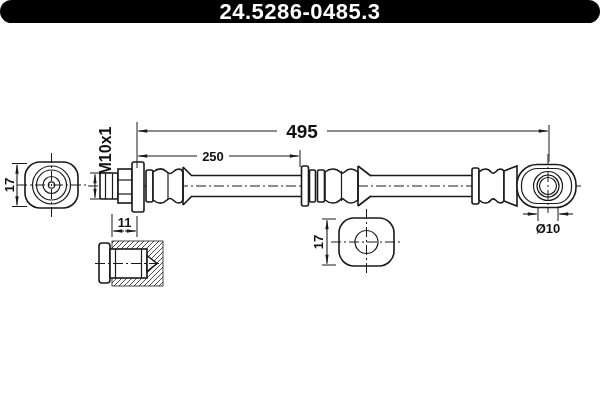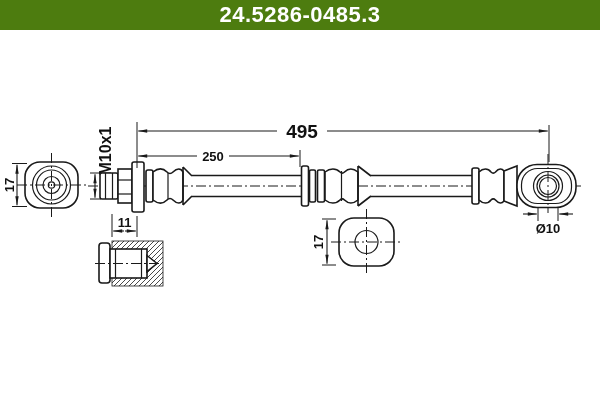--- a/index.html
+++ b/index.html
@@ -1,19 +1,19 @@
 <!DOCTYPE html>
 <html><head>
 <meta charset="utf-8">
 <style>
   html,body{margin:0;padding:0;background:#fff;}
   #page{position:relative;width:600px;height:400px;background:#fff;overflow:hidden;
         font-family:"Liberation Sans",sans-serif;}
-  #header{position:absolute;top:0;left:0;width:600px;height:30px;background:#4d7c0f;
-          display:flex;align-items:center;justify-content:center;gap:38px;}
+  #header{position:absolute;top:0;left:0;width:600px;height:23px;background:#000000;
+          display:flex;align-items:center;justify-content:center;gap:38px;border-radius:16px;}
   #header span{color:#fff;font-weight:bold;font-size:22px;letter-spacing:0.5px;
                font-family:"Liberation Sans",sans-serif;}
   #drawing{position:absolute;top:0;left:0;}
   .ol   {stroke:#1a1a1a;stroke-width:1.6;fill:none;}
   .olw  {stroke:#1a1a1a;stroke-width:1.6;fill:#fff;}
   .inl  {stroke:#1a1a1a;stroke-width:1.2;fill:none;}
   .dim  {stroke:#1a1a1a;stroke-width:1.1;fill:none;}
   .ext  {stroke:#1a1a1a;stroke-width:1;fill:none;}
   .cl   {stroke:#1a1a1a;stroke-width:1;fill:none;stroke-dasharray:10 3 2 3;}
   text.t{font-family:"Liberation Sans",sans-serif;font-weight:bold;fill:#111;}

